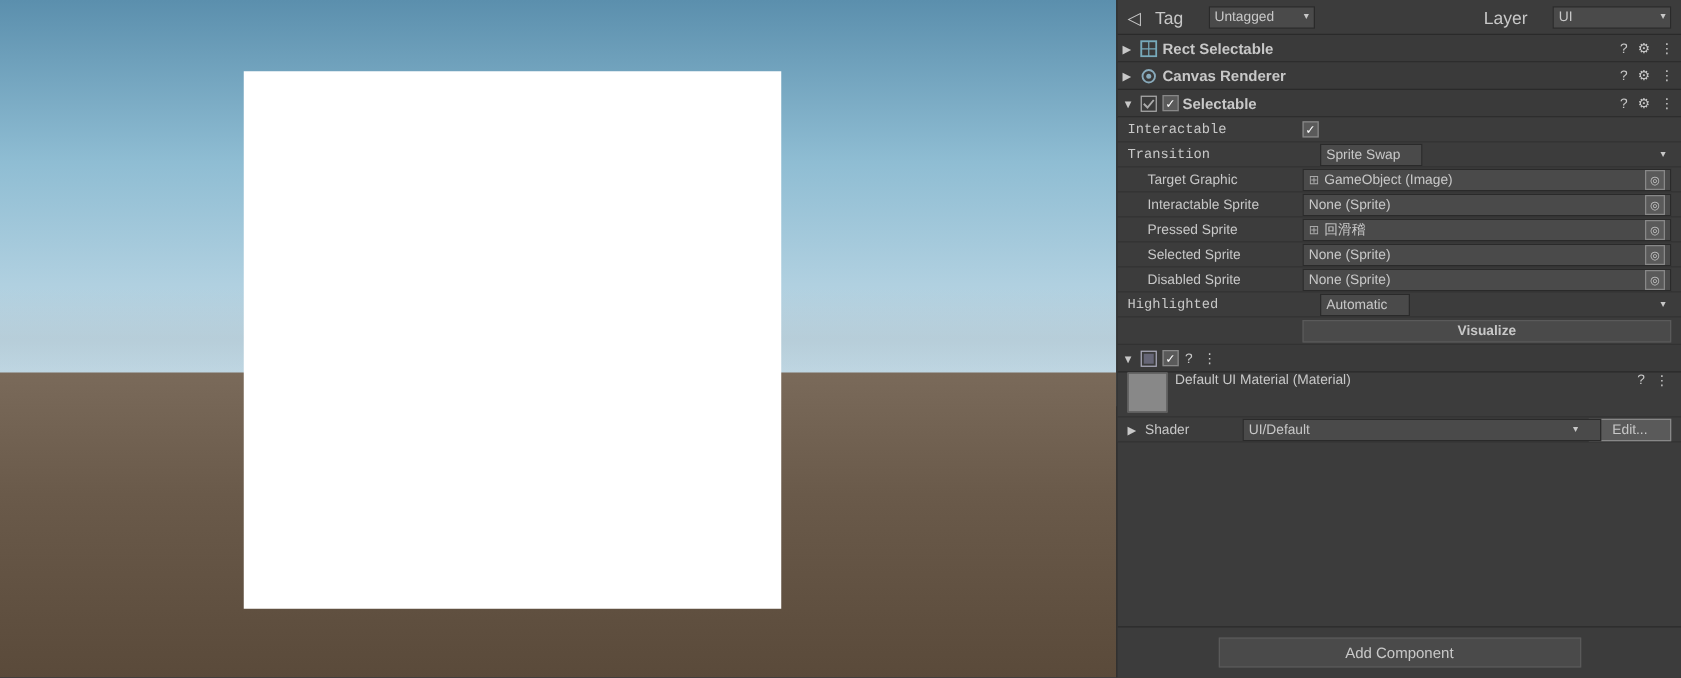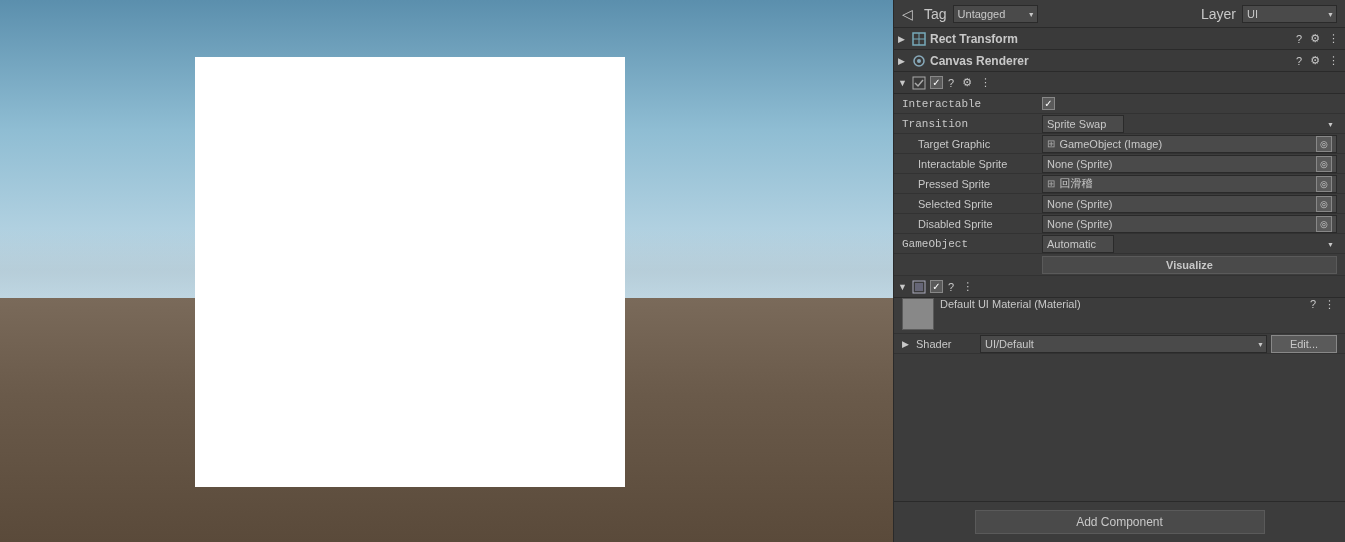--- a/index.html
+++ b/index.html
@@ -408,21 +408,21 @@
       background: #4a4a4a;
       border: 1px solid #5a5a5a;
       color: #c8c8c8;
       font-size: 12px;
       padding: 4px 60px;
       cursor: pointer;
       width: 290px;
       text-align: center;
     }
 
-    select { cursor: pointer; }
+    select { cursor: pointer; margin-left: 14px; }
   </style>
 </head>
 <body>
 
 <div id="viewport">
   <div class="sky-gradient"></div>
   <div class="horizon-haze"></div>
   <div class="ground-gradient"></div>
   <div class="white-square"></div>
 </div>
@@ -452,21 +452,21 @@
 
   <div class="component-header">
     <span class="arrow-icon">▶</span>
     <div class="component-icon">
       <svg width="14" height="14" viewBox="0 0 14 14">
         <rect x="1" y="1" width="12" height="12" fill="none" stroke="#7ab" stroke-width="1.5"></rect>
         <line x1="7" y1="1" x2="7" y2="13" stroke="#7ab" stroke-width="1"></line>
         <line x1="1" y1="7" x2="13" y2="7" stroke="#7ab" stroke-width="1"></line>
       </svg>
     </div>
-    <span class="component-title">Rect Transform</span>
+    <span class="component-title">Rect Selectable</span>
     <div class="header-icons">
       <span class="header-icon-btn">?</span>
       <span class="header-icon-btn">⚙</span>
       <span class="header-icon-btn">⋮</span>
     </div>
   </div>
 
   <div class="component-header">
     <span class="arrow-icon">▶</span>
     <div class="component-icon">
@@ -485,20 +485,21 @@
 
   <div class="component-header">
     <span class="arrow-icon">▼</span>
     <div class="component-icon">
       <svg width="14" height="14" viewBox="0 0 14 14">
         <rect x="1" y="1" width="12" height="12" fill="none" stroke="#aaa" stroke-width="1"></rect>
         <polyline points="3,7 6,10 11,4" fill="none" stroke="#aaa" stroke-width="1.5"></polyline>
       </svg>
     </div>
     <div class="check-box">✓</div>
+    <span class="component-title">Selectable</span>
     <div class="header-icons">
       <span class="header-icon-btn">?</span>
       <span class="header-icon-btn">⚙</span>
       <span class="header-icon-btn">⋮</span>
     </div>
   </div>
 
   <div class="properties-area">
 
     <div class="prop-row">
@@ -554,21 +555,21 @@
 
     <div class="prop-row">
       <span class="prop-label-indented">Disabled Sprite</span>
       <div class="object-field">
         <span>None (Sprite)</span>
         <div class="object-select-btn">◎</div>
       </div>
     </div>
 
     <div class="prop-row">
-      <span class="prop-label">GameObject</span>
+      <span class="prop-label">Highlighted</span>
       <div class="value-dropdown-wrapper">
         <select class="value-dropdown">
           <option>None</option>
           <option>Horizontal</option>
           <option>Vertical</option>
           <option selected="">Automatic</option>
           <option>Explicit</option>
         </select>
       </div>
     </div>

